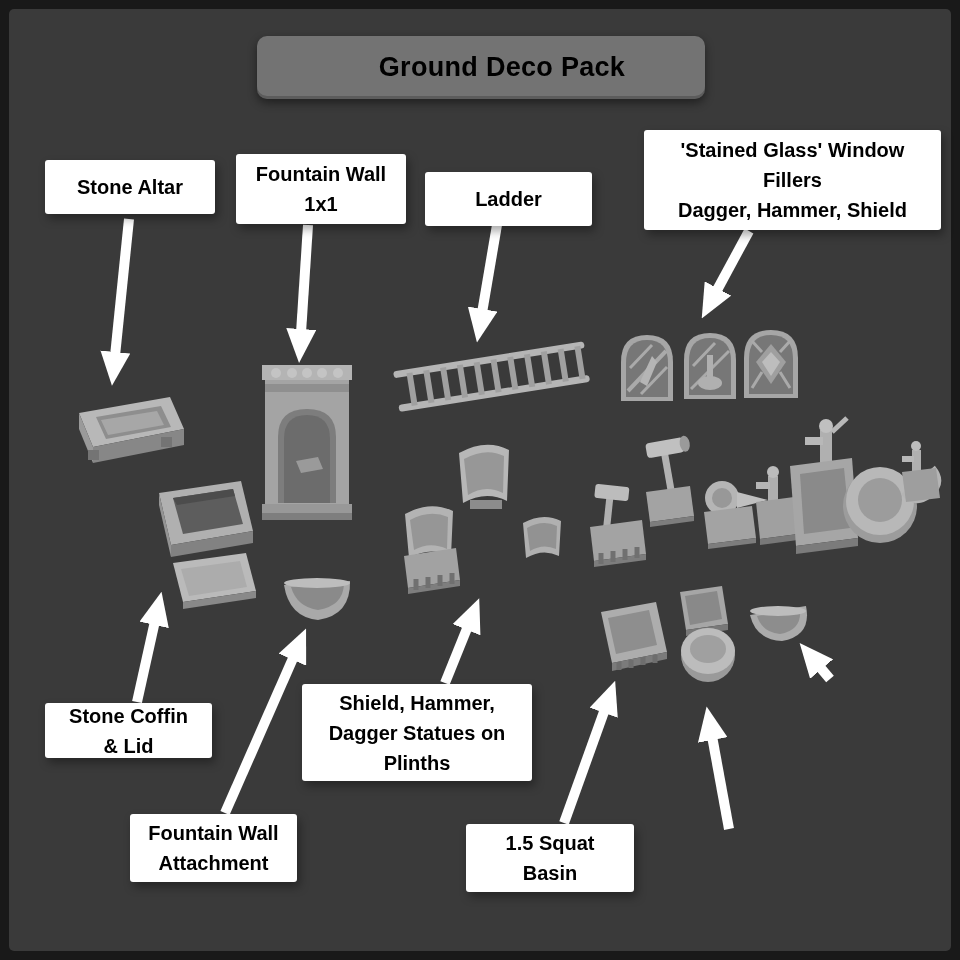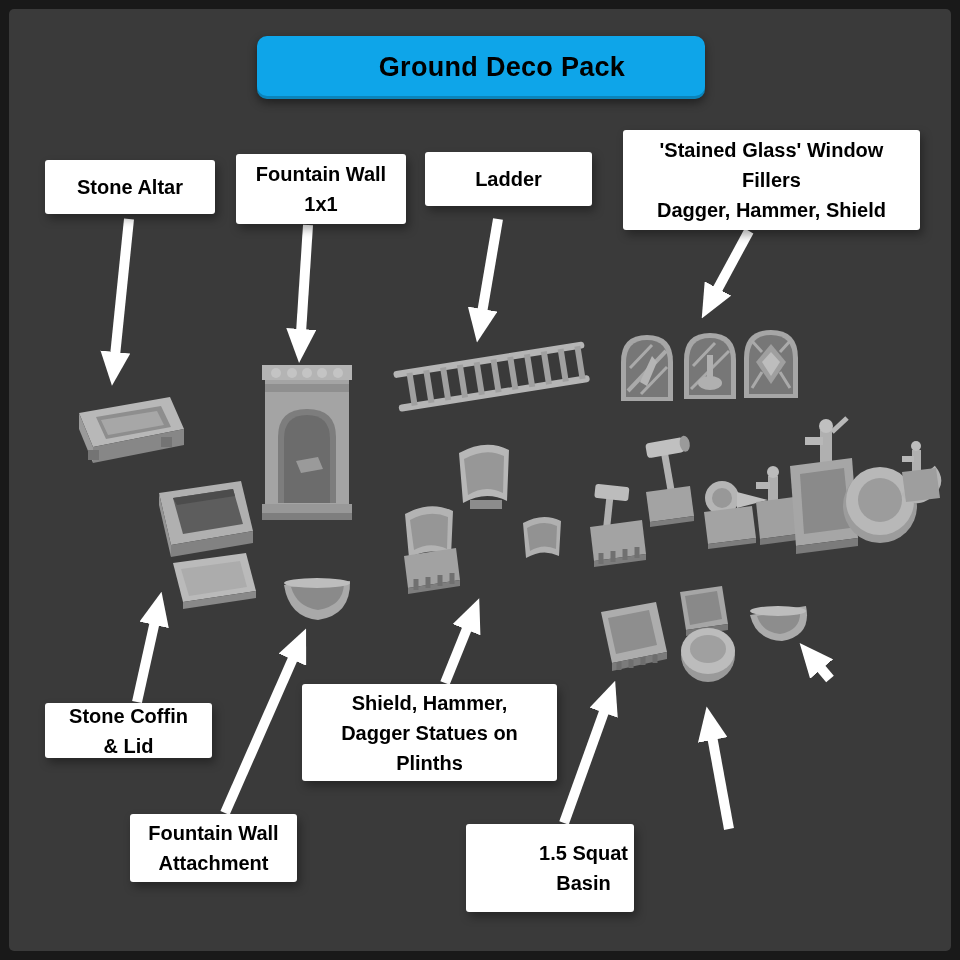--- a/index.html
+++ b/index.html
@@ -3,43 +3,43 @@
 <meta charset="utf-8">
 <style>
   * { margin:0; padding:0; box-sizing:border-box; }
   html,body { background:#191919; }
   body { font-family:"Liberation Sans", sans-serif; }
   .canvas { position:relative; width:960px; height:960px; background:#191919; overflow:hidden; }
   .frame { position:absolute; inset:9px; background:#3a3a3a; border-radius:5px; }
   .layer { position:absolute; left:0; top:0; width:960px; height:960px; pointer-events:none; }
   .banner {
     position:absolute; left:257px; top:36px; width:448px; height:63px;
-    background:#0ea5e9; border-radius:10px;
+    background:#737373; border-radius:10px;
     display:flex; align-items:center; justify-content:center;
     box-shadow:0 4px 10px rgba(0,0,0,0.45), inset 0 -3px 0 rgba(0,0,0,0.2);
     padding-left:42px;
   }
   .banner span { font-size:27px; font-weight:700; color:#000; letter-spacing:0.3px; }
   .callout {
     position:absolute; background:#ffffff; border-radius:3px;
     display:flex; align-items:center; justify-content:center;
     box-shadow:3px 5px 10px rgba(0,0,0,0.35);
   }
   .callout span {
     font-size:20px; font-weight:700; color:#000; text-align:center;
     white-space:pre-line; line-height:1.5; padding:2px 6px;
   }
   .co1  { left:45px;  top:160px; width:170px; height:54px; }
   .co2  { left:236px; top:154px; width:170px; height:70px; }
-  .co3  { left:425px; top:152px; width:167px; height:54px; }
-  .co4  { left:623px; top:130px; width:297px; height:100px; }
+  .co3  { left:425px; top:172px; width:167px; height:54px; }
+  .co4  { left:644px; top:130px; width:297px; height:100px; }
   .co5  { left:45px;  top:703px; width:167px; height:55px; }
   .co6  { left:130px; top:814px; width:167px; height:68px; }
-  .co7  { left:302px; top:684px; width:255px; height:97px; }
-  .co8  { left:466px; top:824px; width:168px; height:88px;justify-content:flex-end; }
+  .co7  { left:302px; top:684px; width:230px; height:97px; }
+  .co8  { left:466px; top:824px; width:168px; height:68px; }
   .co9  { left:689px; top:830px; width:168px; height:97px; }
   .co10 { left:770px; top:680px; width:170px; height:68px; }
 </style>
 </head>
 <body>
 
 <div class="canvas">
   <div class="frame"></div>
 
   <svg class="layer" width="960" height="960" viewBox="0 0 960 960">

